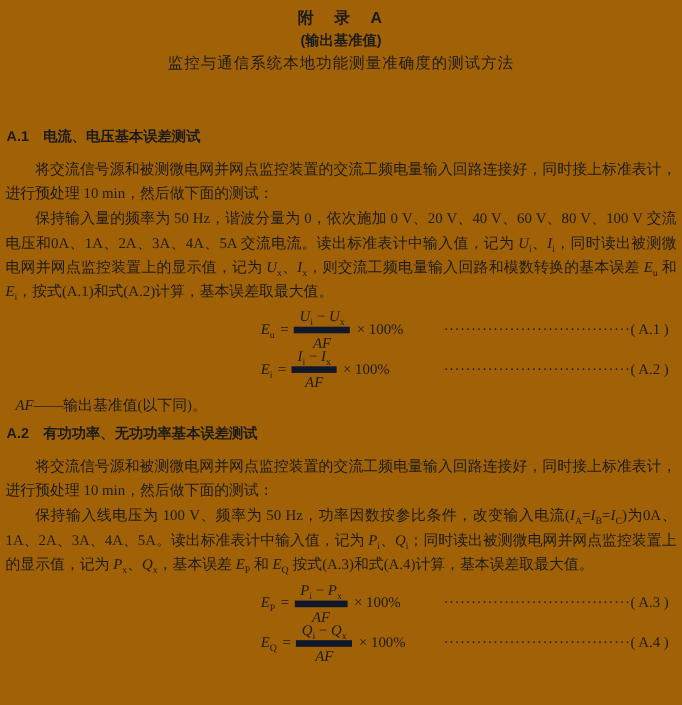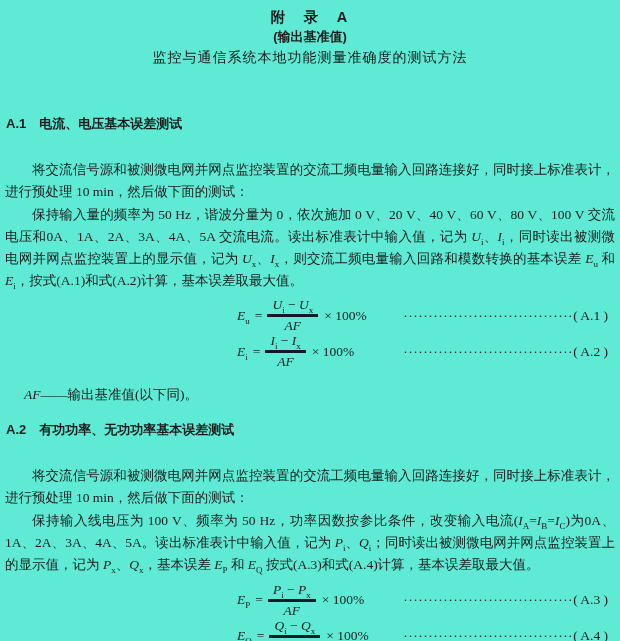--- a/index.html
+++ b/index.html
@@ -1,21 +1,21 @@
 <!DOCTYPE html>
 <html><head>
 <meta charset="utf-8">
 <style>
   * { box-sizing: border-box; }
   html, body { margin: 0; padding: 0; background: #fff; }
   .page {
     position: relative;
     width: 620px;
     height: 641px;
-    background: #5eead4;
+    background: #a16207;
     color: #1b1b1b;
     font-family: "Liberation Serif", "DejaVu Serif", serif;
     font-size: 13.5px;
     line-height: 22.3px;
     padding: 7px 4px 0 4px;
     overflow: hidden;
   }
   
   .doc-title {
     text-align: center;
@@ -51,23 +51,23 @@
   .sec-heading .sec-no { margin-right: 13px; }
   .sec-heading-1 { margin-top: 47px; }
   .sec-heading-2 { }
   
   .para {
     text-align: justify;
     text-indent: 2em;
     margin: 0;
     padding: 0 1px;
   }
-  .para-first { margin-top: 25px; }
+  .para-first { margin-top: 9px; }
   .where-label { text-indent: 2em; margin: 2px 0 0 0; }
-  .where-def { margin: 14px; padding-left: 6px; }
+  .where-def { margin: 4px; padding-left: 6px; }
   .v {
     font-style: italic;
     font-family: "Liberation Serif", "DejaVu Serif", serif;
   }
   sub {
     font-size: 9px;
     font-style: normal;
     line-height: 0;
   }
   
@@ -84,21 +84,21 @@
   .f-eq { display: inline-flex; align-items: center; white-space: nowrap; }
   .f-eq-sign { margin: 0 5px; }
   .frac {
     display: inline-flex;
     flex-direction: column;
     align-items: center;
     text-align: center;
     line-height: 16px;
     vertical-align: middle;
   }
-  .frac .num { padding: 0 5px 1px 5px; border-bottom: 3px solid #0f172a; }
+  .frac .num { padding: 0 5px 1px 5px; border-bottom: 6px solid #0f172a; }
   .frac .den { padding-top: 1px; }
   .f-times { margin-left: 6px; white-space: nowrap; text-align: right; }
   .f-dots {
     flex: 1;
     overflow: hidden;
     white-space: nowrap;
     margin-left: 16px;
     letter-spacing: 0.5px;
     direction: rtl;
   }

